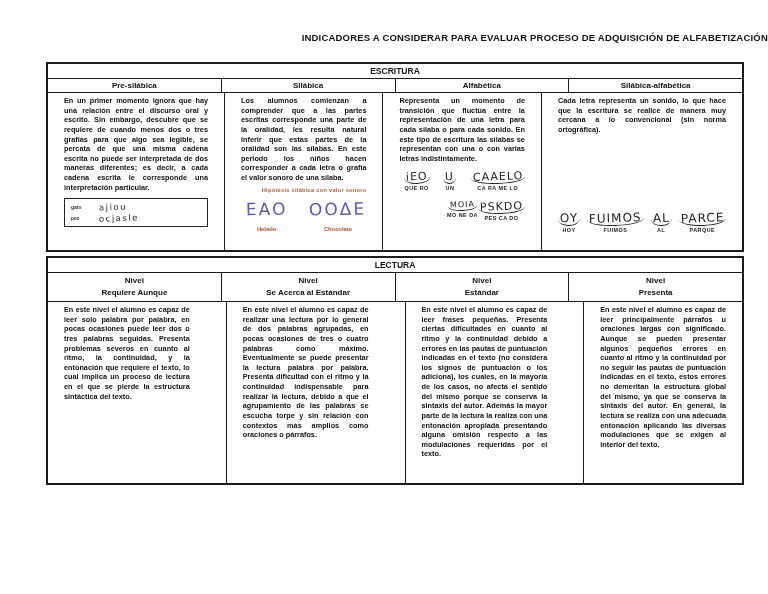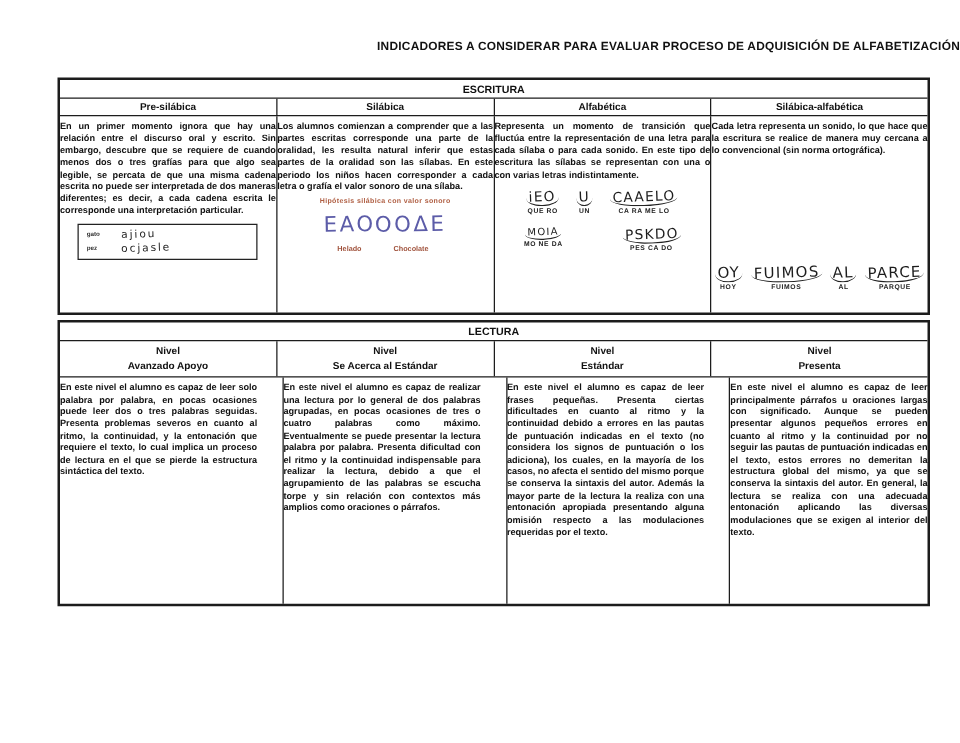--- a/index.html
+++ b/index.html
@@ -24,21 +24,21 @@
     padding:2px 0;border-bottom:1.5px solid #1c1c1c;
   }
   .col-heads{display:flex;border-bottom:1.5px solid #1c1c1c;}
   .col-heads .ch{
     flex:1 1 0;text-align:center;font-weight:bold;font-size:8px;color:#111;
     padding:2px 8px;box-sizing:border-box;
   }
   .col-heads .ch + .ch{border-left:1.2px solid #1c1c1c;}
   .tbody{display:flex;align-items:stretch;}
   .cell{
-    flex:1 1 0;box-sizing:border-box;padding:3px 0;display:flex;flex-direction:column;
+    flex:1 1 0;box-sizing:border-box;padding:3px 16px;display:flex;flex-direction:column;align-items:flex-end;
   }
   .cell + .cell{border-left:1.2px solid #1c1c1c;}
   .tbl-escritura .tbody{min-height:157px;}
   .tbl-lectura .tbody{min-height:181px;gap:20px;}
   .body-text{
     font-size:7.3px;font-weight:600;color:#111;line-height:1.32;
     text-align:justify;text-justify:inter-word;
   }
   
   .sample-box{
@@ -49,21 +49,21 @@
   .tiny-label{font-size:5px;font-weight:bold;color:#333;width:18px;}
   .hand{
     font-family:"DejaVu Sans",sans-serif;color:#222;
     transform:rotate(-2deg);letter-spacing:1.5px;
   }
   .hand-sm{font-size:8.5px;}
   .caption-red{
     text-align:center;font-size:5.6px;font-weight:bold;color:#b06045;
     margin-top:4px;letter-spacing:.3px;
   }
-  .hand-blue-row{display:flex;justify-content:center;margin-top:8px;}
+  .hand-blue-row{display:flex;justify-content:center;gap:22px;margin-top:8px;}
   .hand-group{display:flex;flex-direction:column;align-items:center;}
   .hand-blue{
     font-family:"DejaVu Sans",sans-serif;color:#5c5ca8;font-size:17px;
     letter-spacing:2px;transform:rotate(-1deg);line-height:1;
   }
   .label-red{font-size:5.8px;font-weight:bold;color:#a0523c;margin-top:8px;}
   .syll-row{display:flex;justify-content:center;gap:14px;margin-top:8px;}
   .syll-row2{display:flex;justify-content:space-around;margin-top:10px;}
   .hand-word{
     font-family:"DejaVu Sans",sans-serif;color:#1d1d1d;font-size:11px;
@@ -176,21 +176,21 @@
 
     </div>
   </div>
 
   <div class="tbl tbl-lectura">
     <div class="tbl-title">LECTURA</div>
 
     <div class="col-heads lect-head">
       <div class="ch">
         <div>Nivel</div>
-        <div>Avanzado Apoyo</div>
+        <div>Requiere Aunque</div>
       </div>
       <div class="ch">
         <div>Nivel</div>
         <div>Se Acerca al Estándar</div>
       </div>
       <div class="ch">
         <div>Nivel</div>
         <div>Estándar</div>
       </div>
       <div class="ch">

